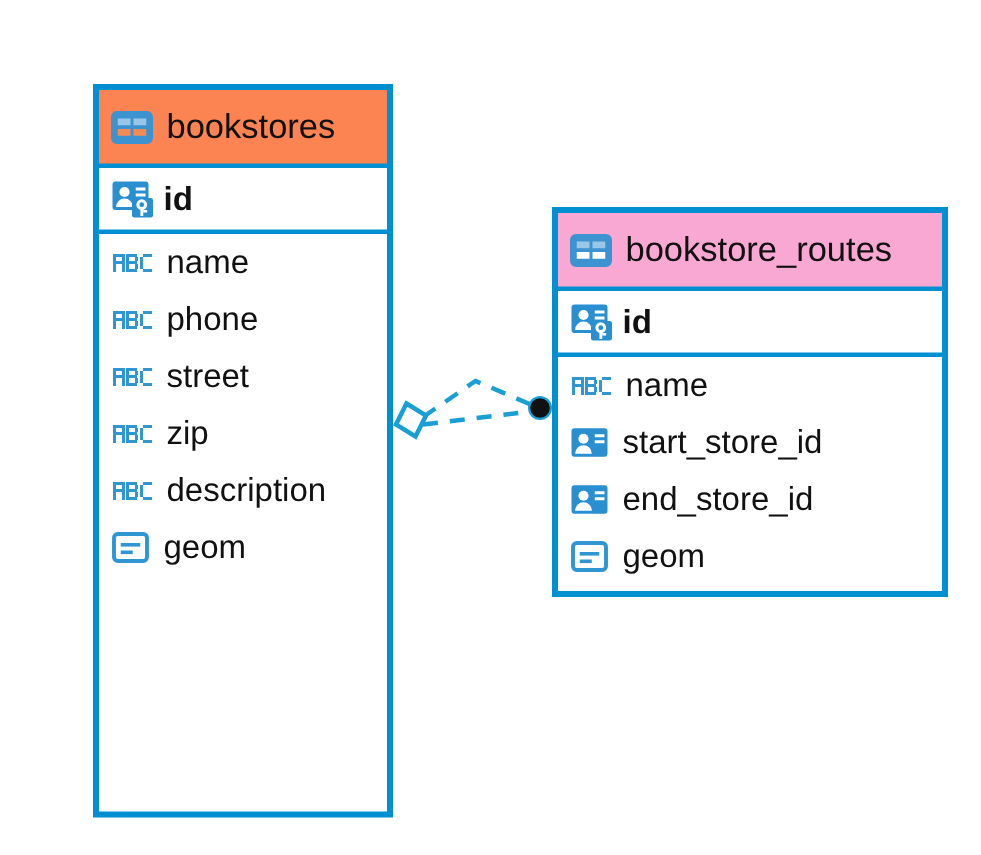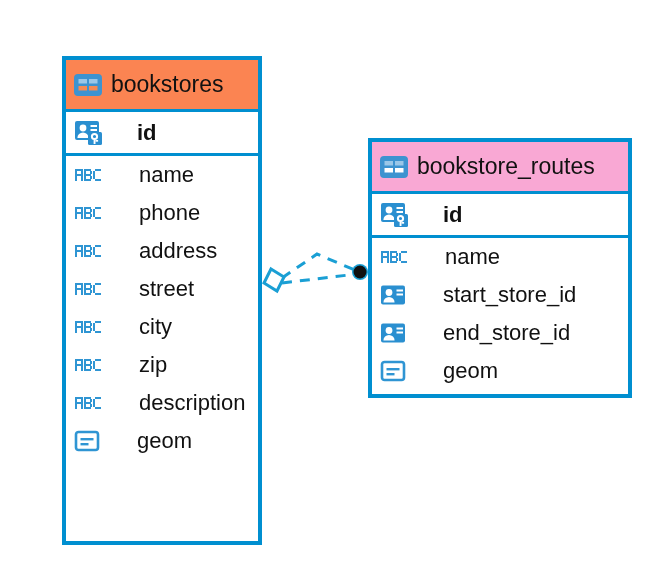--- a/index.html
+++ b/index.html
@@ -62,21 +62,20 @@
     margin-left: 9px;
     white-space: nowrap;
   }
 
   .field-row {
     box-sizing: border-box;
     height: 38px;
     display: flex;
     align-items: center;
     padding-left: 8px;
-    gap: 28px;
   }
   .field-row.pk {
     height: 44px;
     border-bottom: 3px solid #008fd0;
   }
   .field-label {
     font-size: 22px;
     color: #111111;
     line-height: 1;
     margin-left: 9px;
@@ -204,42 +203,20 @@
               <rect x="12" y="14" width="5" height="2"></rect>
             <rect x="21" y="4" width="6" height="2"></rect>
               <rect x="19" y="6" width="2" height="8"></rect>
             <rect x="21" y="14" width="6" height="2"></rect>
           </g>
         </svg>
       </span>
       <span class="field-label">phone</span>
     </div>
 
-    <div class="field-row">
-      <span class="icon icon-abc">
-        <svg viewBox="0 0 28 20" xmlns="http://www.w3.org/2000/svg" shape-rendering="crispEdges">
-          <g fill="#2f95d3">
-            <rect x="1" y="4" width="2" height="12"></rect>
-              <rect x="7" y="4" width="2" height="12"></rect>
-            <rect x="3" y="4" width="4" height="2"></rect>
-              <rect x="3" y="9" width="4" height="2"></rect>
-            <rect x="10" y="4" width="2" height="12"></rect>
-              <rect x="12" y="4" width="5" height="2"></rect>
-            <rect x="16" y="6" width="2" height="3"></rect>
-              <rect x="12" y="9" width="5" height="2"></rect>
-            <rect x="16" y="11" width="2" height="3"></rect>
-              <rect x="12" y="14" width="5" height="2"></rect>
-            <rect x="21" y="4" width="6" height="2"></rect>
-              <rect x="19" y="6" width="2" height="8"></rect>
-            <rect x="21" y="14" width="6" height="2"></rect>
-          </g>
-        </svg>
-      </span>
-      <span class="field-label">address</span>
-    </div>
 
     <div class="field-row">
       <span class="icon icon-abc">
         <svg viewBox="0 0 28 20" xmlns="http://www.w3.org/2000/svg" shape-rendering="crispEdges">
           <g fill="#2f95d3">
             <rect x="1" y="4" width="2" height="12"></rect>
               <rect x="7" y="4" width="2" height="12"></rect>
             <rect x="3" y="4" width="4" height="2"></rect>
               <rect x="3" y="9" width="4" height="2"></rect>
             <rect x="10" y="4" width="2" height="12"></rect>
@@ -250,42 +227,20 @@
               <rect x="12" y="14" width="5" height="2"></rect>
             <rect x="21" y="4" width="6" height="2"></rect>
               <rect x="19" y="6" width="2" height="8"></rect>
             <rect x="21" y="14" width="6" height="2"></rect>
           </g>
         </svg>
       </span>
       <span class="field-label">street</span>
     </div>
 
-    <div class="field-row">
-      <span class="icon icon-abc">
-        <svg viewBox="0 0 28 20" xmlns="http://www.w3.org/2000/svg" shape-rendering="crispEdges">
-          <g fill="#2f95d3">
-            <rect x="1" y="4" width="2" height="12"></rect>
-              <rect x="7" y="4" width="2" height="12"></rect>
-            <rect x="3" y="4" width="4" height="2"></rect>
-              <rect x="3" y="9" width="4" height="2"></rect>
-            <rect x="10" y="4" width="2" height="12"></rect>
-              <rect x="12" y="4" width="5" height="2"></rect>
-            <rect x="16" y="6" width="2" height="3"></rect>
-              <rect x="12" y="9" width="5" height="2"></rect>
-            <rect x="16" y="11" width="2" height="3"></rect>
-              <rect x="12" y="14" width="5" height="2"></rect>
-            <rect x="21" y="4" width="6" height="2"></rect>
-              <rect x="19" y="6" width="2" height="8"></rect>
-            <rect x="21" y="14" width="6" height="2"></rect>
-          </g>
-        </svg>
-      </span>
-      <span class="field-label">city</span>
-    </div>
 
 
     <div class="field-row">
       <span class="icon icon-abc">
         <svg viewBox="0 0 28 20" xmlns="http://www.w3.org/2000/svg" shape-rendering="crispEdges">
           <g fill="#2f95d3">
             <rect x="1" y="4" width="2" height="12"></rect>
               <rect x="7" y="4" width="2" height="12"></rect>
             <rect x="3" y="4" width="4" height="2"></rect>
               <rect x="3" y="9" width="4" height="2"></rect>

